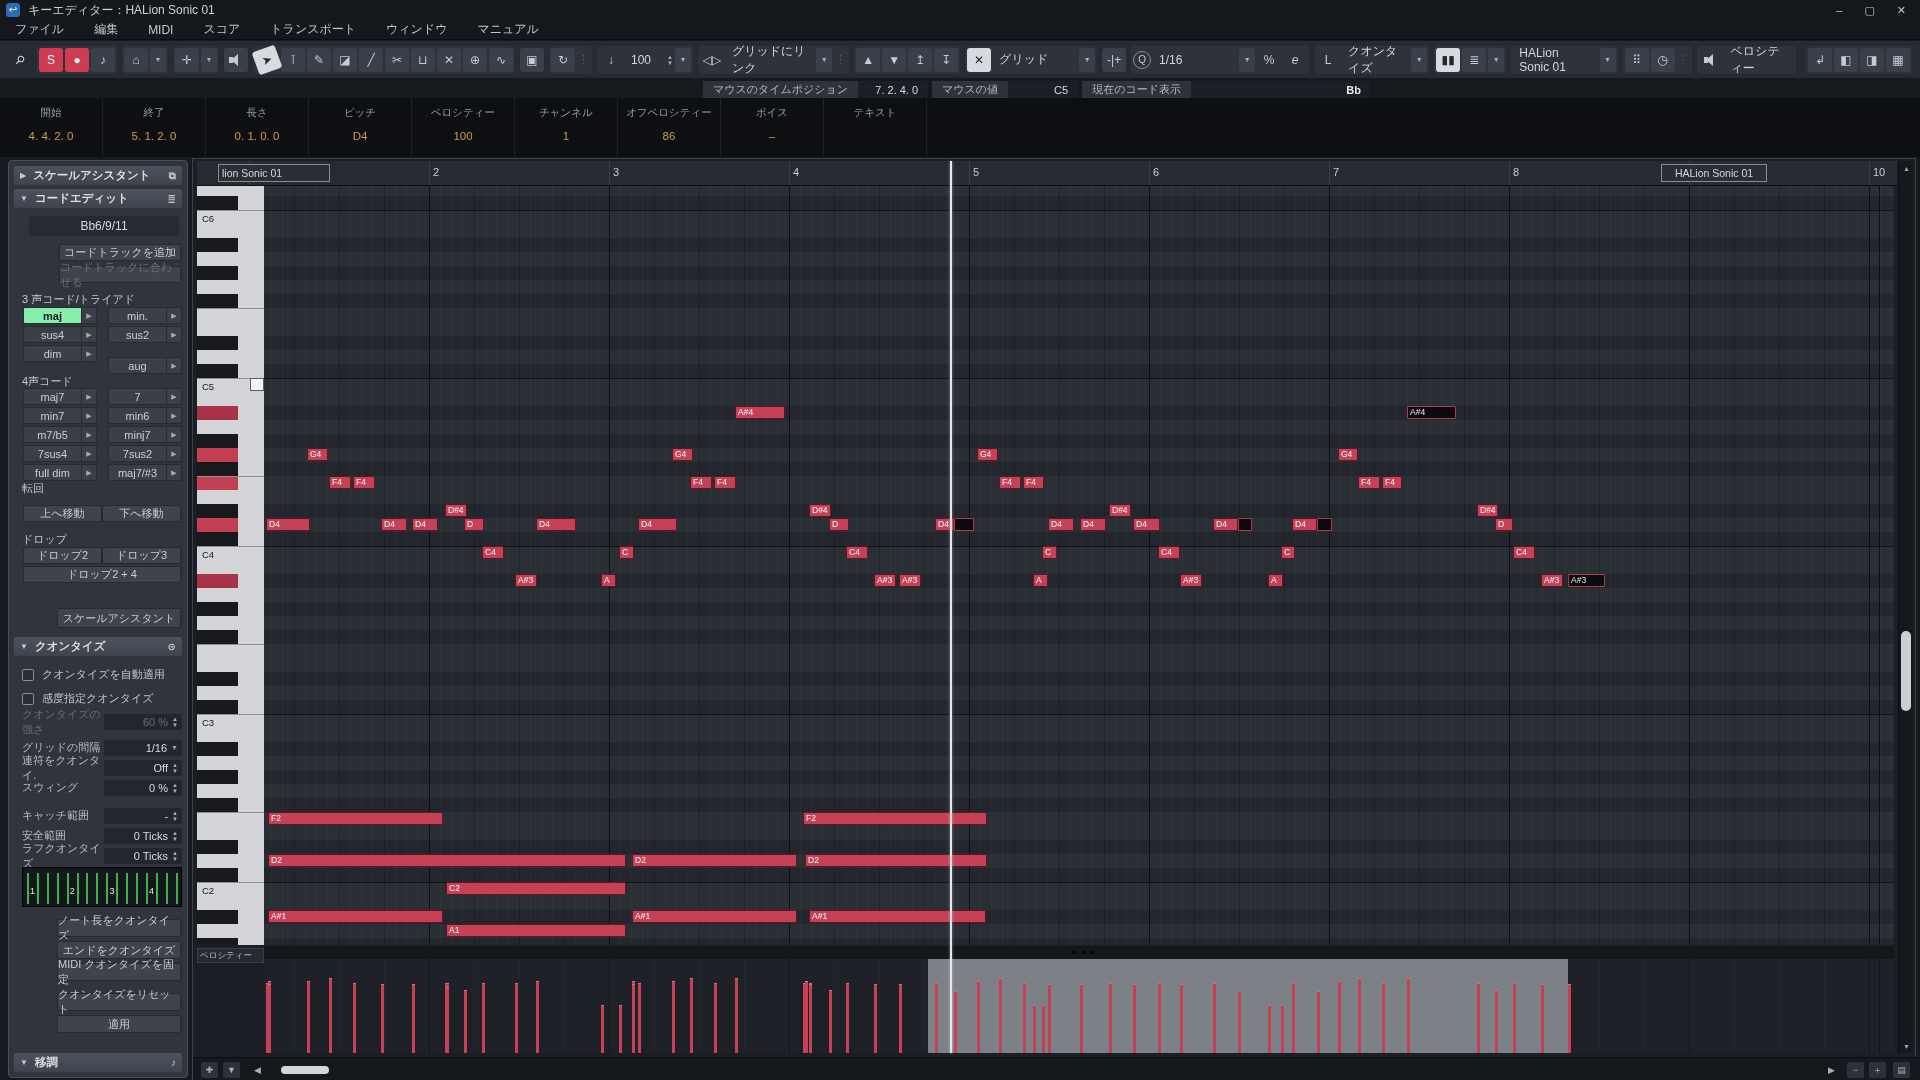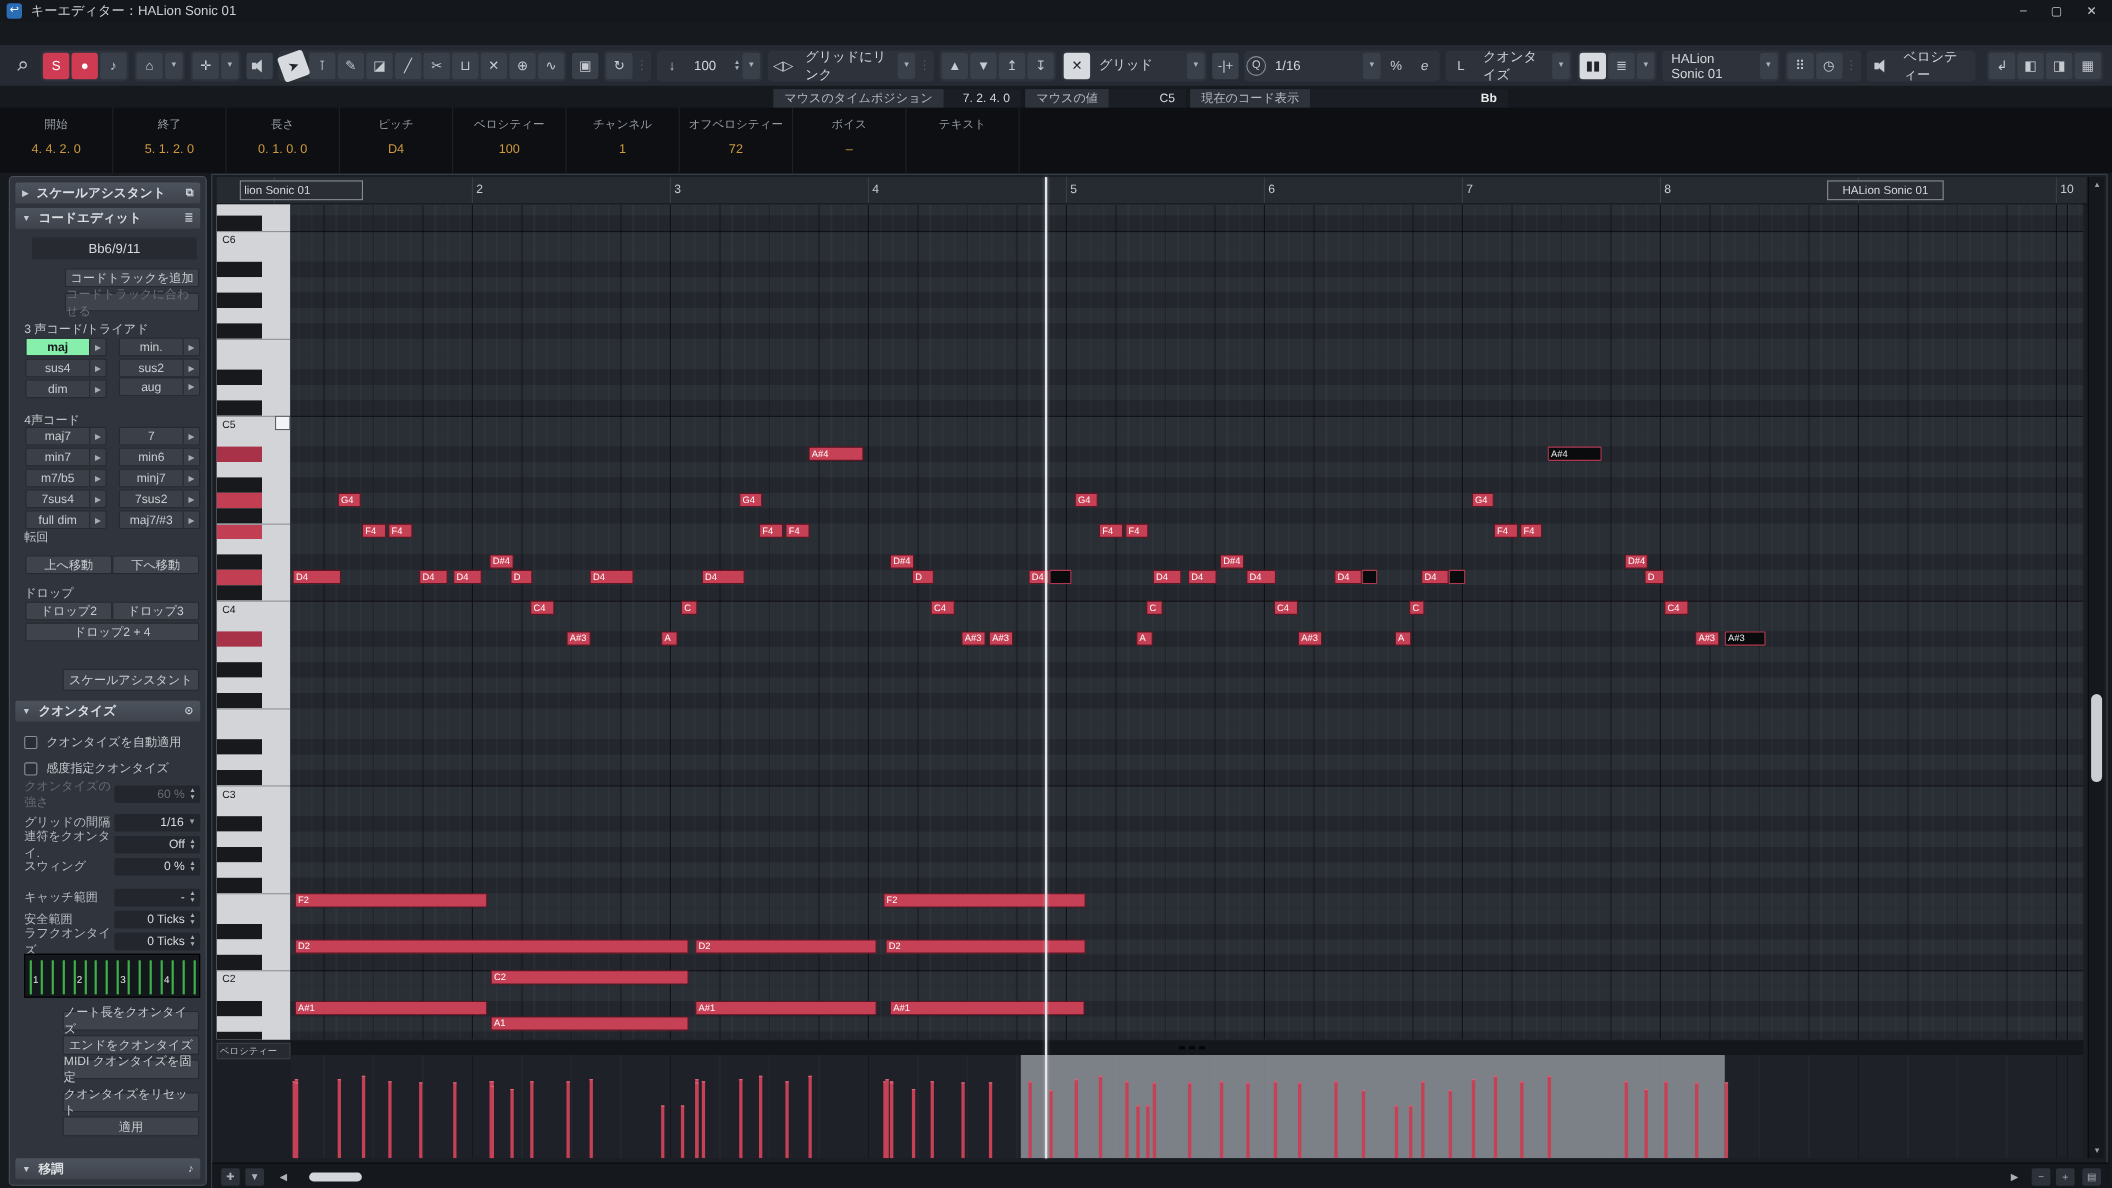--- a/index.html
+++ b/index.html
@@ -108,20 +108,29 @@
   <div class="titlebar">
     <div class="appicon">↩</div>
     <span>キーエディター：HALion Sonic 01</span>
     <div class="winctl">
       <span>–</span>
       <span>▢</span>
       <span>✕</span>
     </div>
   </div>
 
+  <div class="menubar" id="menubar">
+      <div class="mi">ファイル</div>
+      <div class="mi">編集</div>
+      <div class="mi">MIDI</div>
+      <div class="mi">スコア</div>
+      <div class="mi">トランスポート</div>
+      <div class="mi">ウィンドウ</div>
+      <div class="mi">マニュアル</div>
+    </div>
 
   <div class="toolbar">
     <span class="tbtn flat" style="transform:rotate(45deg)">⚲</span>
     <div class="tgrp">
       <span class="tbtn red">S</span>
       <span class="tbtn red">●</span>
       <span class="tbtn">♪</span>
     </div>
     <div class="tgrp">
       <span class="tbtn">⌂</span>
@@ -248,21 +257,21 @@
       <div class="ifld">
         <span class="l">ベロシティー</span>
         <span class="v">100</span>
       </div>
       <div class="ifld">
         <span class="l">チャンネル</span>
         <span class="v">1</span>
       </div>
       <div class="ifld">
         <span class="l">オフベロシティー</span>
-        <span class="v">72</span>
+        <span class="v">86</span>
       </div>
       <div class="ifld">
         <span class="l">ボイス</span>
         <span class="v">–</span>
       </div>
       <div class="ifld">
         <span class="l">テキスト</span>
         <span class="v"></span>
       </div>
     </div>
@@ -296,21 +305,21 @@
           <span class="arr">▶</span>
         </div>
         <div class="chd" style="left: 99px; top: 165px; width: 74px;">
           <span class="lbl">sus2</span>
           <span class="arr">▶</span>
         </div>
         <div class="chd" style="left: 14px; top: 184px; width: 74px;">
           <span class="lbl">dim</span>
           <span class="arr">▶</span>
         </div>
-        <div class="chd" style="left: 99px; top: 182px; width: 74px;">
+        <div class="chd" style="left: 99px; top: 196px; width: 74px;">
           <span class="lbl">aug</span>
           <span class="arr">▶</span>
         </div>
       </div>
     <div class="slabel" style="top:213px">4声コード</div>
     <div id="tetrads">
         <div class="chd" style="left: 14px; top: 227px; width: 74px;">
           <span class="lbl">maj7</span>
           <span class="arr">▶</span>
         </div>

